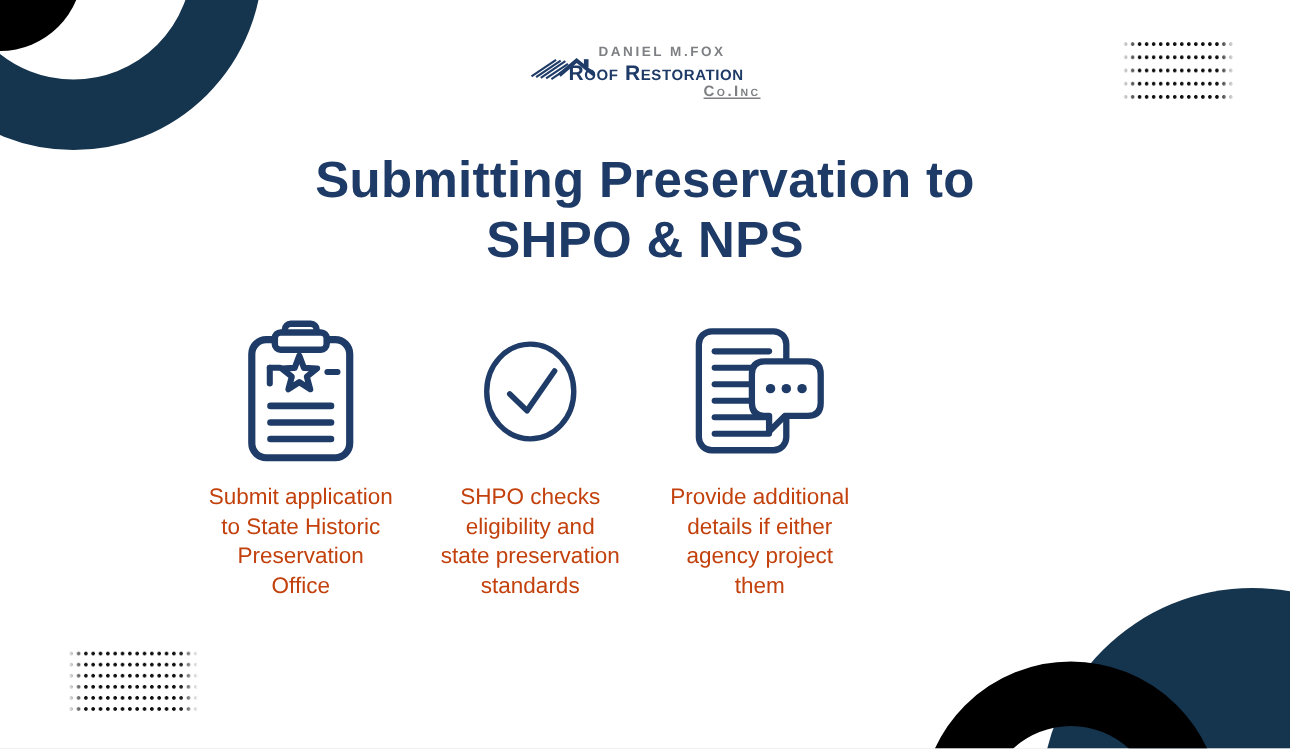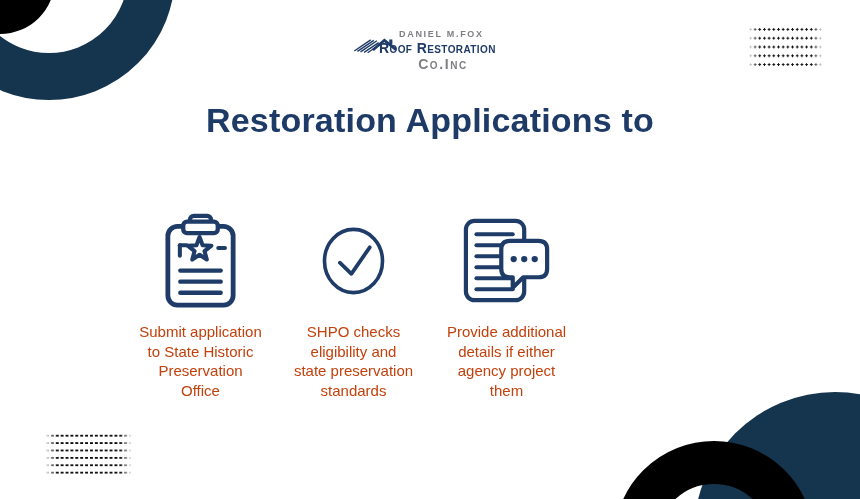--- a/index.html
+++ b/index.html
@@ -18,21 +18,21 @@
     -webkit-mask-image:linear-gradient(90deg,rgba(0,0,0,0) 0%,#000 14%,#000 86%,rgba(0,0,0,0) 100%);
     mask-image:linear-gradient(90deg,rgba(0,0,0,0) 0%,#000 14%,#000 86%,rgba(0,0,0,0) 100%);
   }
   .dots-tr{left:748px;top:25px;width:75px;height:41px;background-size:4.7px 8.8px;}
   .dots-bl{left:45px;top:432px;width:87px;height:45px;background-size:4.9px 7.4px;}
   
   .logo{position:absolute;top:29px;left:50%;transform:translateX(-50%);z-index:2;}
   .roof-icon{position:absolute;left:0;top:1px;width:46px;height:26px;}
   .logo-top{margin-left:46px;font-size:9px;font-weight:700;letter-spacing:1.7px;color:#7d7f83;text-transform:uppercase;white-space:nowrap;}
   .logo-main{margin-left:26px;margin-top:1px;font-size:14px;font-weight:800;font-variant:small-caps;letter-spacing:0.4px;color:#1e3a66;white-space:nowrap;}
-  .logo-sub{margin-left:26px;width:128px;text-align:center;font-size:14px;font-weight:700;font-variant:small-caps;letter-spacing:1.6px;color:#7d7f83;}
+  .logo-sub{margin-left:26px;width:128px;text-align:right;font-size:10px;font-weight:700;font-variant:small-caps;letter-spacing:1.6px;color:#7d7f83;text-decoration:underline;}
   
   .title{
     position:absolute;top:100px;left:0;width:100%;margin:0;z-index:1;
     text-align:center;font-size:34px;line-height:40px;font-weight:700;color:#1e3a66;letter-spacing:0.2px;
   }
   .title span{display:block;}
   
   .steps{position:absolute;top:208px;left:50%;transform:translateX(-50%);display:flex;width:612px;z-index:1;}
   .step{width:153px;display:flex;flex-direction:column;align-items:center;}
   .icon-box{height:106px;display:flex;align-items:center;justify-content:center;}
@@ -66,21 +66,22 @@
       <rect x="82" y="21" width="7" height="12" fill="#1f3c68"></rect>
     </svg>
     <div class="logo-text">
       <div class="logo-top">Daniel M.Fox</div>
       <div class="logo-main">Roof Restoration</div>
       <div class="logo-sub">Co.Inc</div>
     </div>
   </header>
 
   <h1 class="title">
-    <span>Restoration Applications to</span>
+    <span>Submitting Preservation to</span>
+    <span>SHPO &amp; NPS</span>
   </h1>
 
   <main class="steps">
 
     <section class="step">
       <div class="icon-box">
         <svg viewBox="0 0 76 100" width="73" height="96" fill="none" stroke="#1f3c68" stroke-width="5" stroke-linecap="round" stroke-linejoin="round">
           <rect x="4" y="14" width="68" height="82" rx="10"></rect>
           <g fill="#ffffff" stroke-width="4.5">
             <rect x="27" y="3" width="22" height="10" rx="4"></rect>

